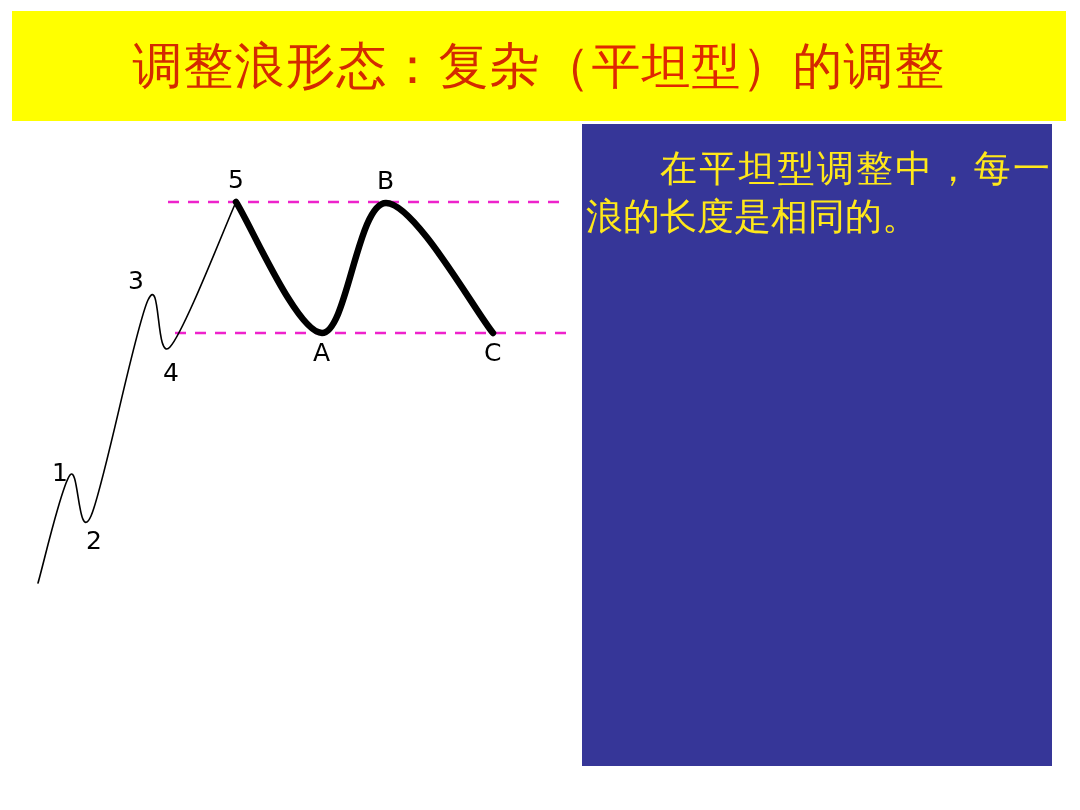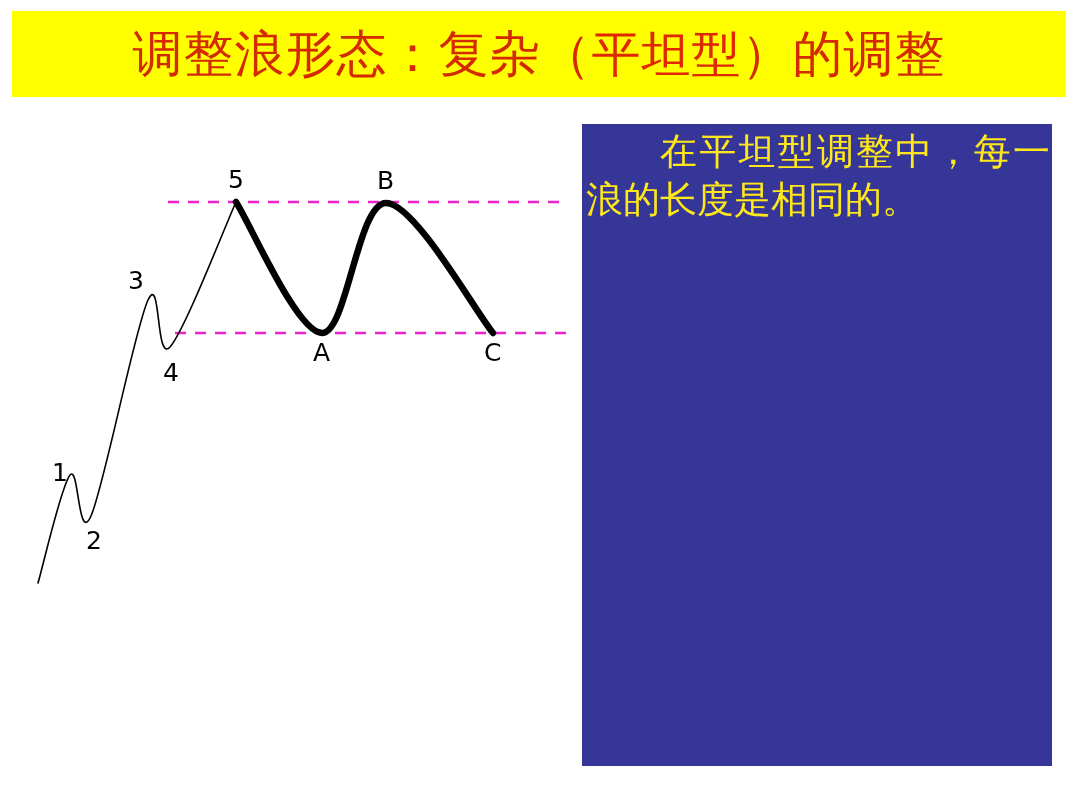--- a/index.html
+++ b/index.html
@@ -14,21 +14,21 @@
     overflow: hidden;
     font-family: "Liberation Sans", sans-serif;
   }
 
   
   #title-banner {
     position: absolute;
     left: 12px;
     top: 11px;
     width: 1054px;
-    height: 86px;
+    height: 110px;
     background: #ffff00;
     display: flex;
     align-items: center;
     justify-content: center;
     box-sizing: border-box;
   }
   #title-text {
     font-family: "DejaVu Serif", "Liberation Serif", serif;
     font-size: 50px;
     line-height: 1;
@@ -66,21 +66,21 @@
 
   
   #text-panel {
     position: absolute;
     left: 582px;
     top: 124px;
     width: 470px;
     height: 642px;
     background: #363698;
     box-sizing: border-box;
-    padding: 4px 2px 0 4px;
+    padding: 21px 2px 0 4px;
     overflow: hidden;
   }
   #text-panel p {
     margin: 0;
     font-family: "DejaVu Sans", "Liberation Sans", sans-serif;
     font-size: 37px;
     line-height: 1.30;
     color: #ffe81a;
     text-align: justify;
     text-align-last: left;

